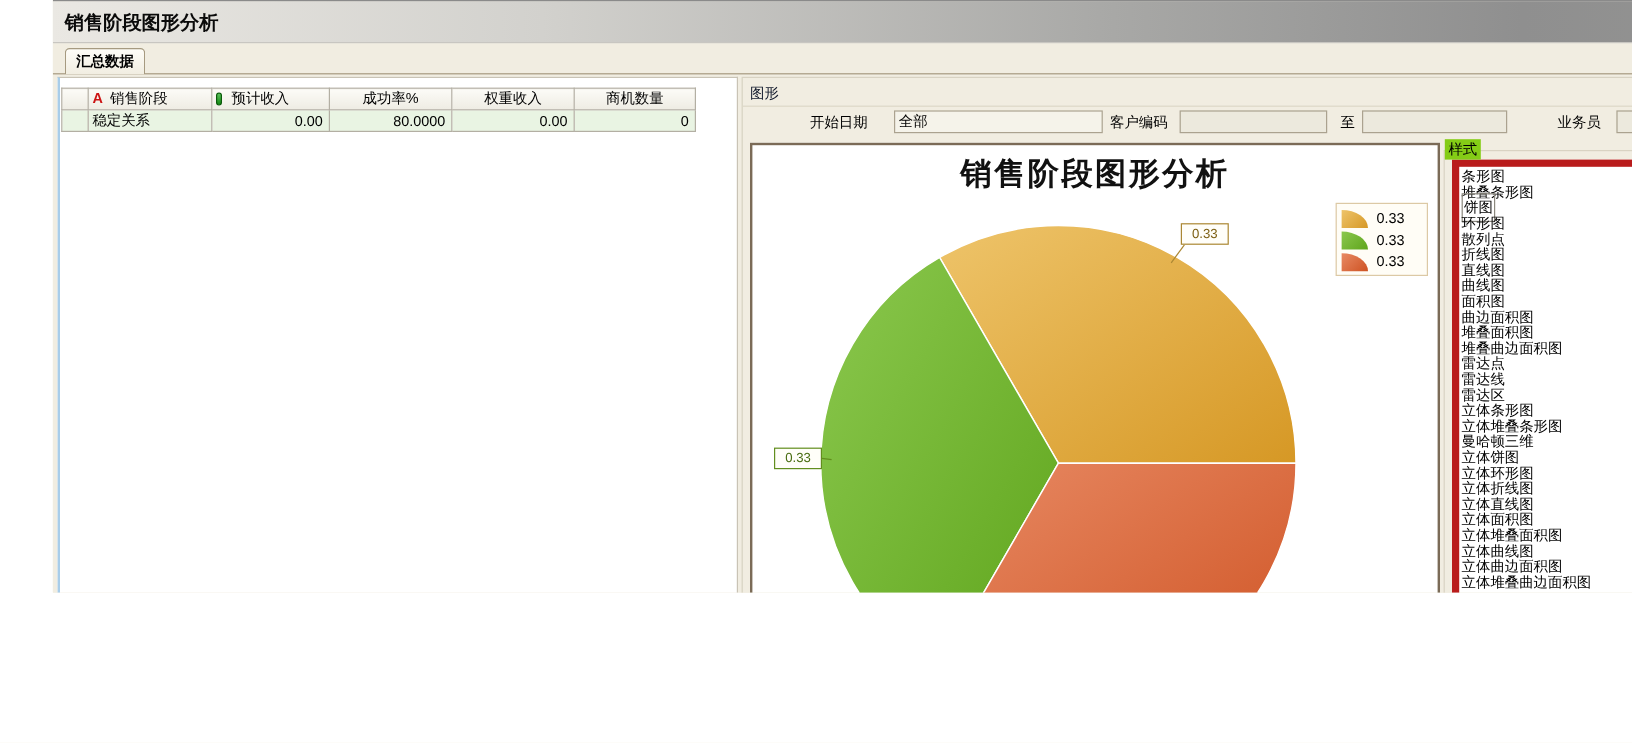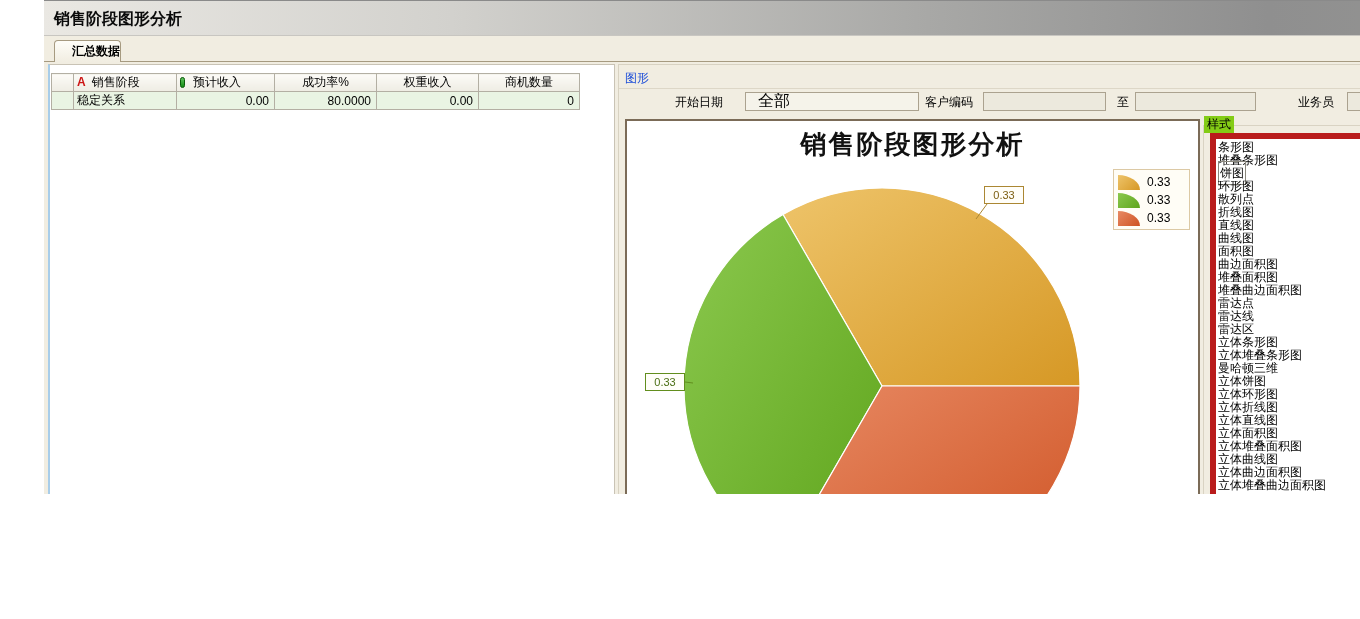--- a/index.html
+++ b/index.html
@@ -14,21 +14,21 @@
     position: absolute; left:0; top:0; width:1360px; height:36px;
     background: linear-gradient(90deg,#eae8e3 0%,#d2d1cd 30%,#a8a8a6 65%,#8f8f8f 90%,#929291 100%);
     border-top:1px solid #8a8a8a; border-bottom:1px solid #c8c6c1;
   }
   .titlebar-text { position:absolute; left:10px; top:8px; font-size:16px; font-weight:bold; color:#0a0a0a; }
   
   .tab {
     position:absolute; left:10px; top:40px; width:67px; height:22px; z-index:3;
     background: linear-gradient(#fefdf8,#f1ede1);
     border:1px solid #a69a80; border-bottom:none; border-radius:4px 4px 0 0;
-    text-align:right; line-height:20px; font-weight:bold; color:#000;
+    text-align:center; line-height:20px; font-weight:bold; color:#000;
   }
   .content {
     position:absolute; left:0; top:61px; width:1360px; height:552px;
     background:#f1ede1; border-top:1px solid #a69a80;
   }
   
   .left-panel {
     position:absolute; left:4px; top:2px; width:567px; height:546px;
     background:#fff; border:1px solid #c9c3b5; border-left:2px solid #a8cde9;
   }
@@ -49,27 +49,27 @@
   .icon-a { color:#cc1414; font-weight:bold; font-size:12px; margin-right:6px; }
   .icon-pill {
     display:inline-block; width:5px; height:11px; vertical-align:middle; margin-right:8px;
     background: linear-gradient(#5ec25e,#128a12); border:1px solid #0a5a0a; border-radius:3px;
   }
   
   .right-panel {
     position:absolute; left:574px; top:2px; width:782px; height:546px;
     background:#f1ede1; border:1px solid #d8d2c2;
   }
-  .gp-title { position:absolute; left:6px; top:5px; color:#1d4ed8; }
+  .gp-title { position:absolute; left:6px; top:5px; color:#0f172a; }
   .gp-divider { position:absolute; left:0px; top:23px; width:780px; height:1px; background:#ddd7c7; }
   .flabel { position:absolute; height:16px; line-height:16px; color:#000; }
   .tright { text-align:left; }
   .finput {
     position:absolute; height:19px; border:1px solid #aba28f; background:#f5f3ea;
-    font-family:Liberation Sans, sans-serif; font-size:16px; padding:1px 12px; color:#000;
+    font-family:Liberation Sans, sans-serif; font-size:12px; padding:1px 3px; color:#000;
   }
   .finput.dis { background:#ece9dd; }
   
   .chart-box {
     position:absolute; left:6px; top:54px; width:575px; height:487px;
     background:#fff; border:2px solid #7b6b57;
   }
   .chart-title {
     position:absolute; left:0; top:6px; width:100%; text-align:center;
     font-family:"Liberation Serif","DejaVu Serif",serif; font-weight:bold; font-size:26px; color:#111;

